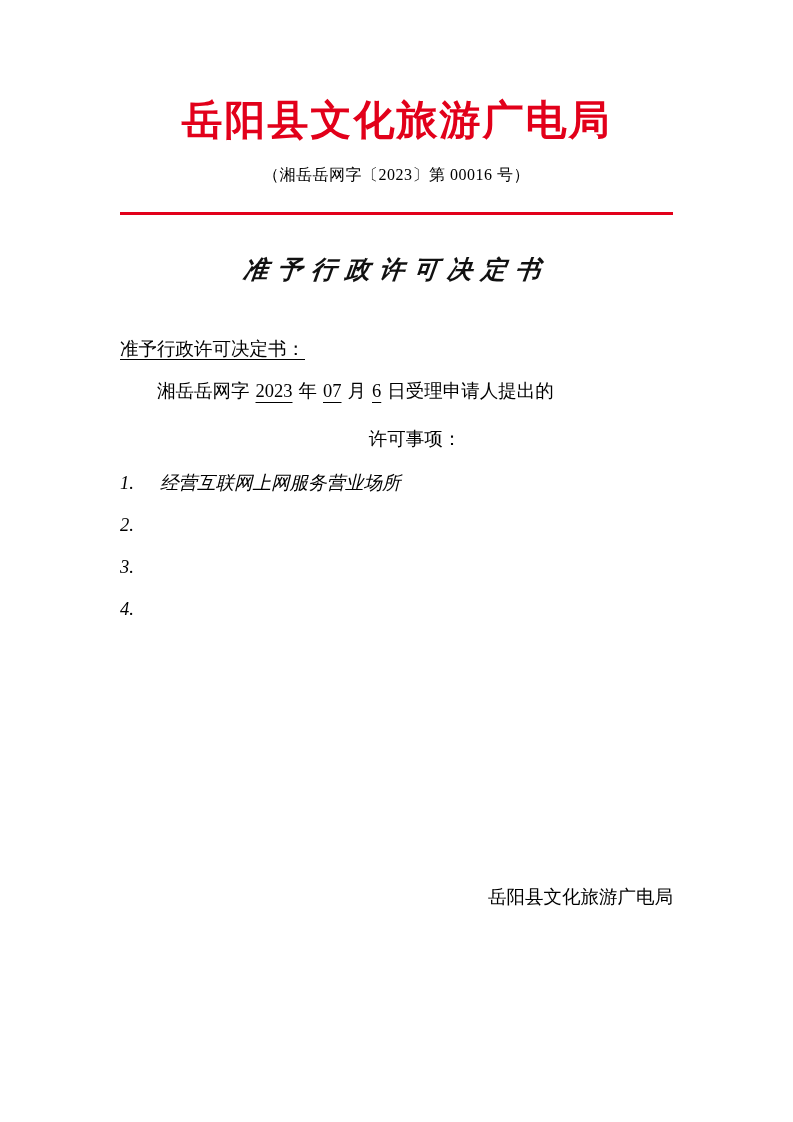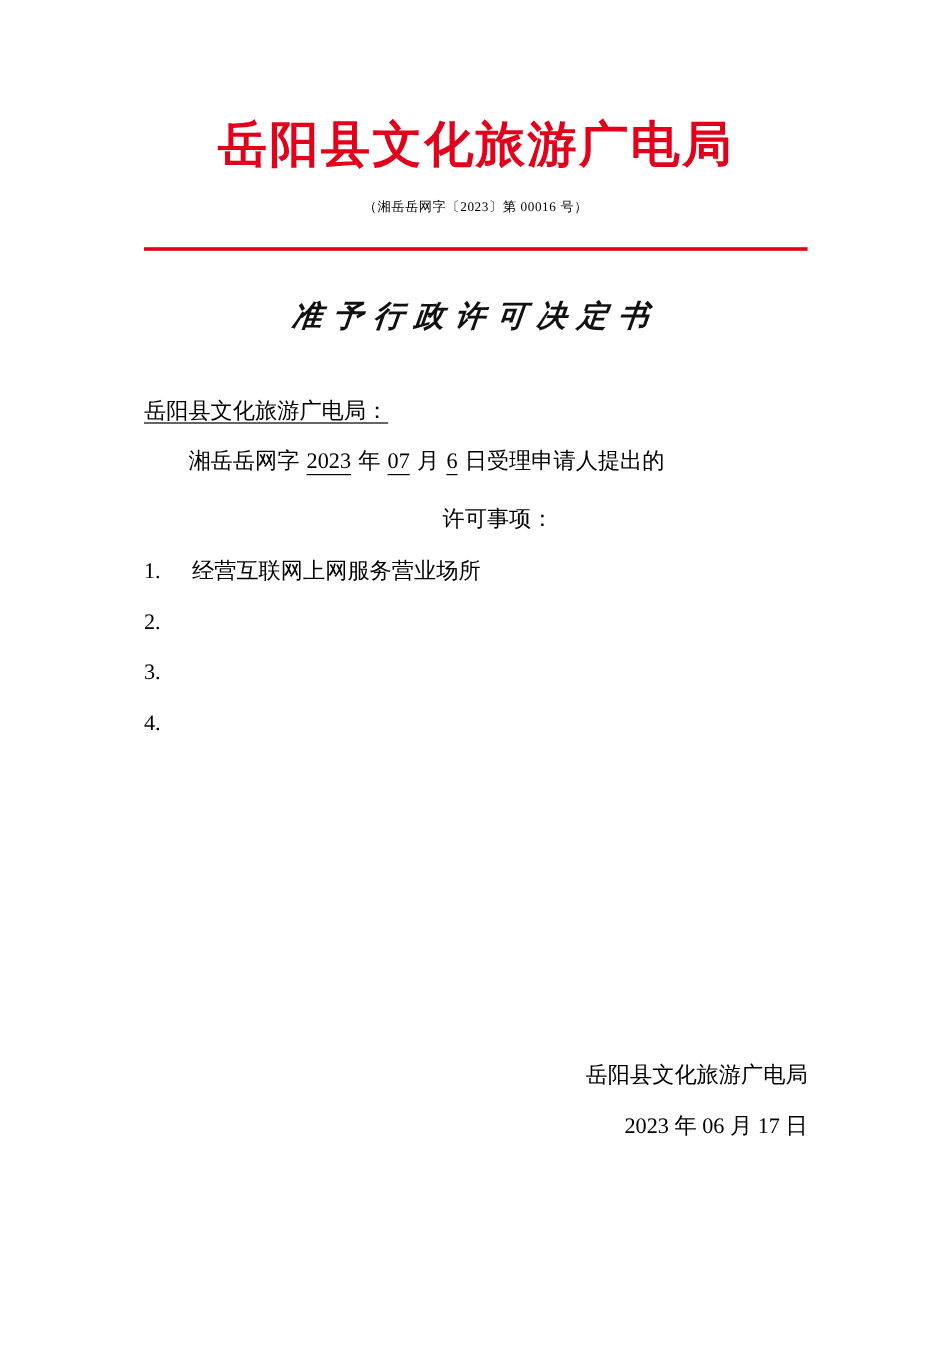--- a/index.html
+++ b/index.html
@@ -28,21 +28,21 @@
     color: #e2001a;
     font-family: "DejaVu Sans", "Liberation Sans", sans-serif;
     font-weight: bold;
     font-size: 41px;
     letter-spacing: 2px;
     line-height: 1.2;
   }
   .doc-number {
     margin-top: 20px;
     text-align: center;
-    font-size: 11px;
+    font-size: 16px;
     color: #000;
     letter-spacing: 0.5px;
   }
   .red-rule {
     margin-top: 26px;
     height: 3px;
     background: #e2001a;
     width: 100%;
   }
   .decision-title {
@@ -88,20 +88,21 @@
   }
   .items-label {
     text-indent: 37px;
     margin-top: 10px;
     text-align: center;
   }
   .item-row {
     margin-top: 8px;
     font-size: 18.5px;
     line-height: 34px;
+    font-style: italic;
   }
   .item-num {
     display: inline-block;
     width: 40px;
   }
   .item-text {
     display: inline;
   }
   .signature {
     position: absolute;
@@ -121,21 +122,21 @@
   <div class="org-title">岳阳县文化旅游广电局</div>
 
   <div class="doc-number">（湘岳岳网字〔2023〕第 00016 号）</div>
 
   <div class="red-rule"></div>
 
   <div class="decision-title">准予行政许可决定书</div>
 
   <div class="body-block">
 
-    <div class="addressee">岳阳县文化旅游广电局：</div>
+    <div class="addressee">准予行政许可决定书：</div>
 
     <div class="para">
       <span>湘岳岳网字</span><span class="ul-pad">2023</span><span>年</span><span class="ul-pad">07</span><span>月</span><span class="ul-pad">6</span><span>日受理申请人提出的</span>
     </div>
 
 
 
     <div class="items-label">许可事项：</div>
 
     <div class="item-row">
@@ -148,16 +149,15 @@
       <span class="item-num">3.</span><span class="item-text"></span>
     </div>
     <div class="item-row">
       <span class="item-num">4.</span><span class="item-text"></span>
     </div>
 
   </div>
 
   <div class="signature">
     <span class="sig-line">岳阳县文化旅游广电局</span>
-    <span class="sig-line">2023 年 06 月 17 日</span>
   </div>
 
 </div>
 
 </body></html>

